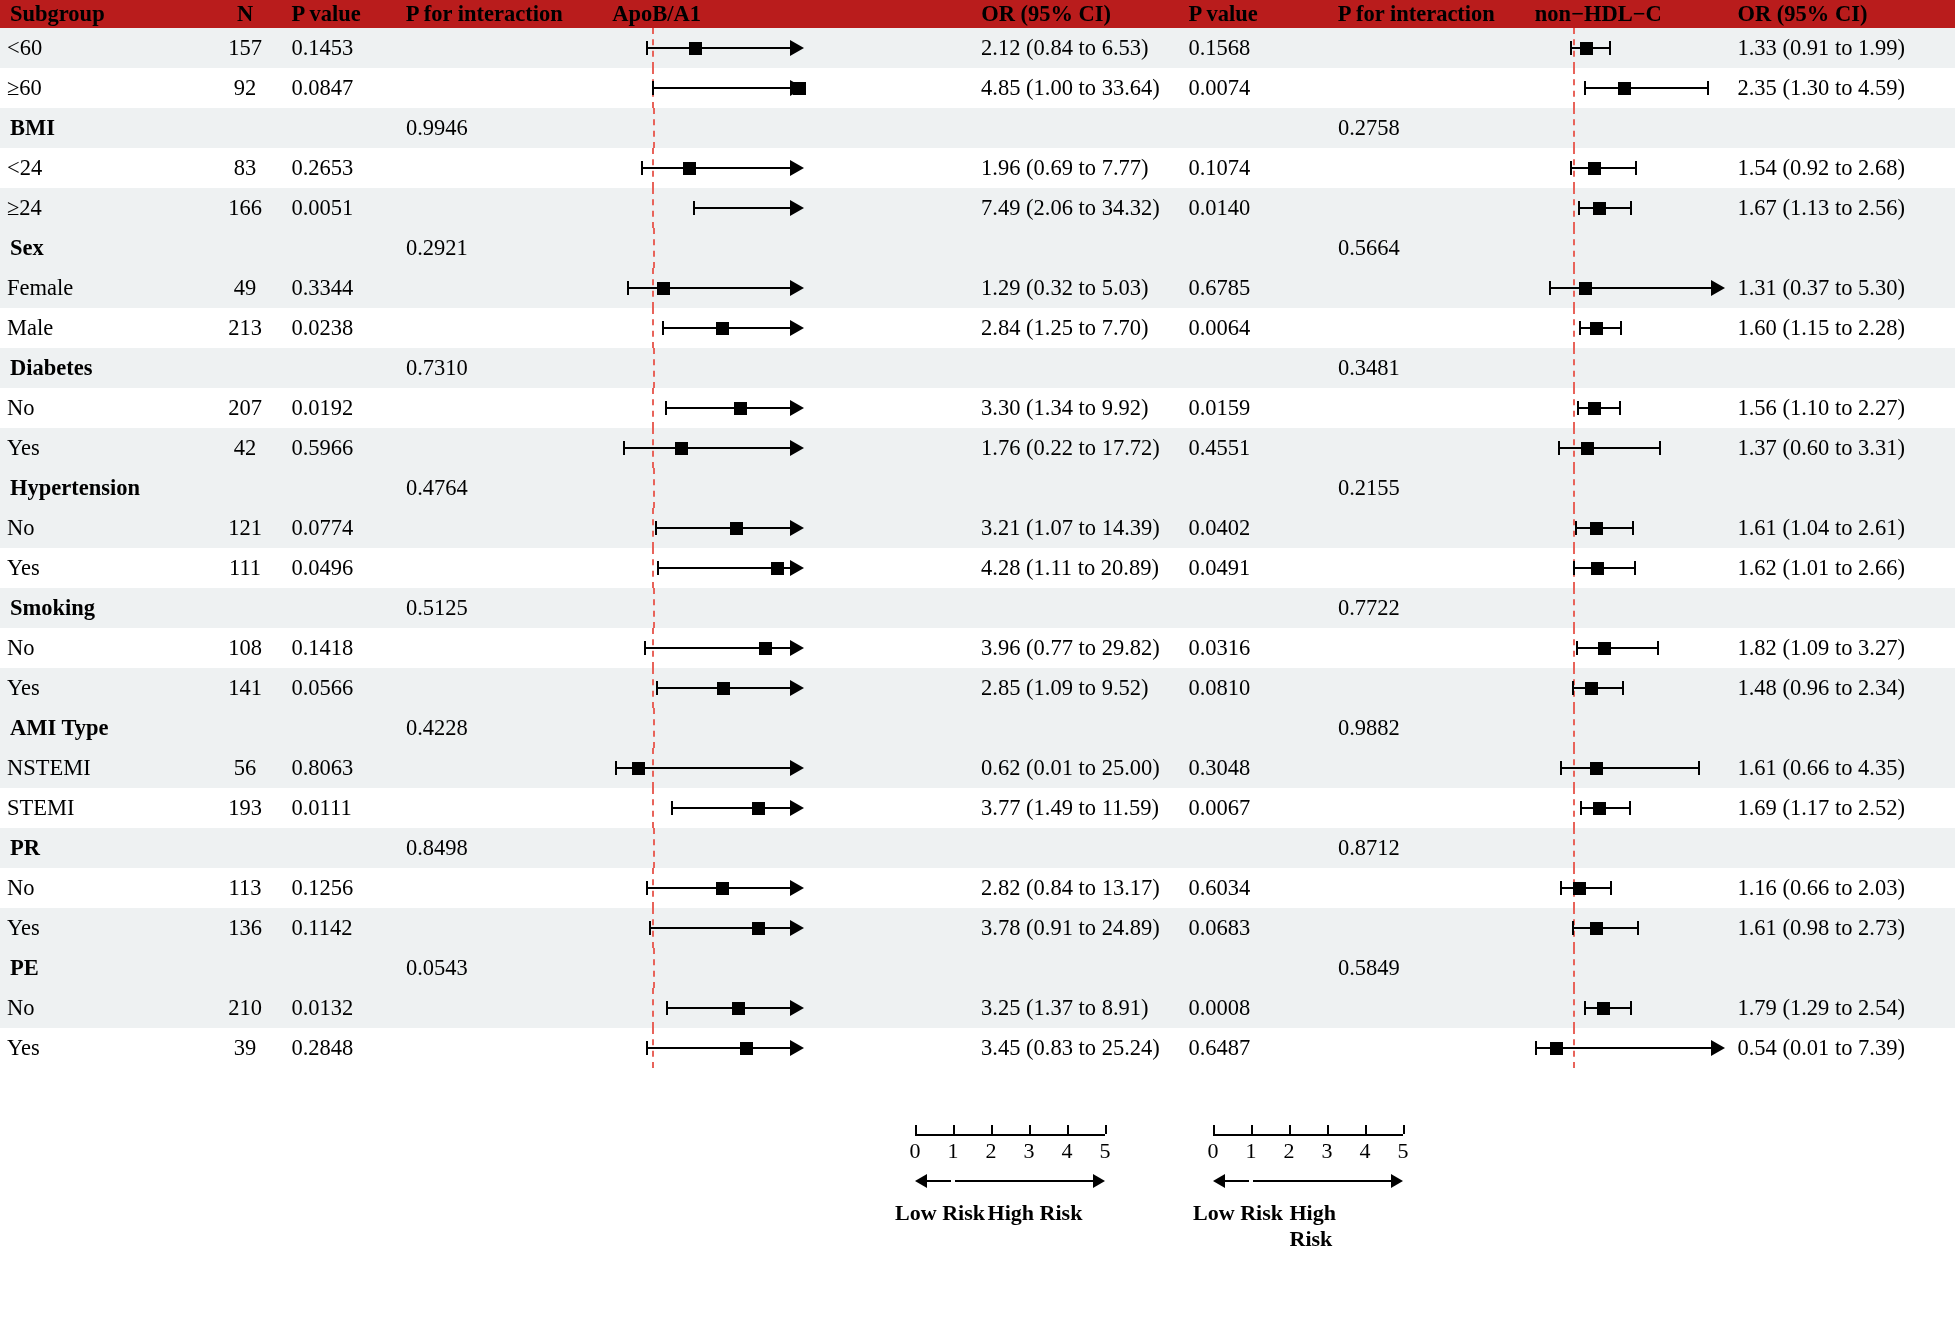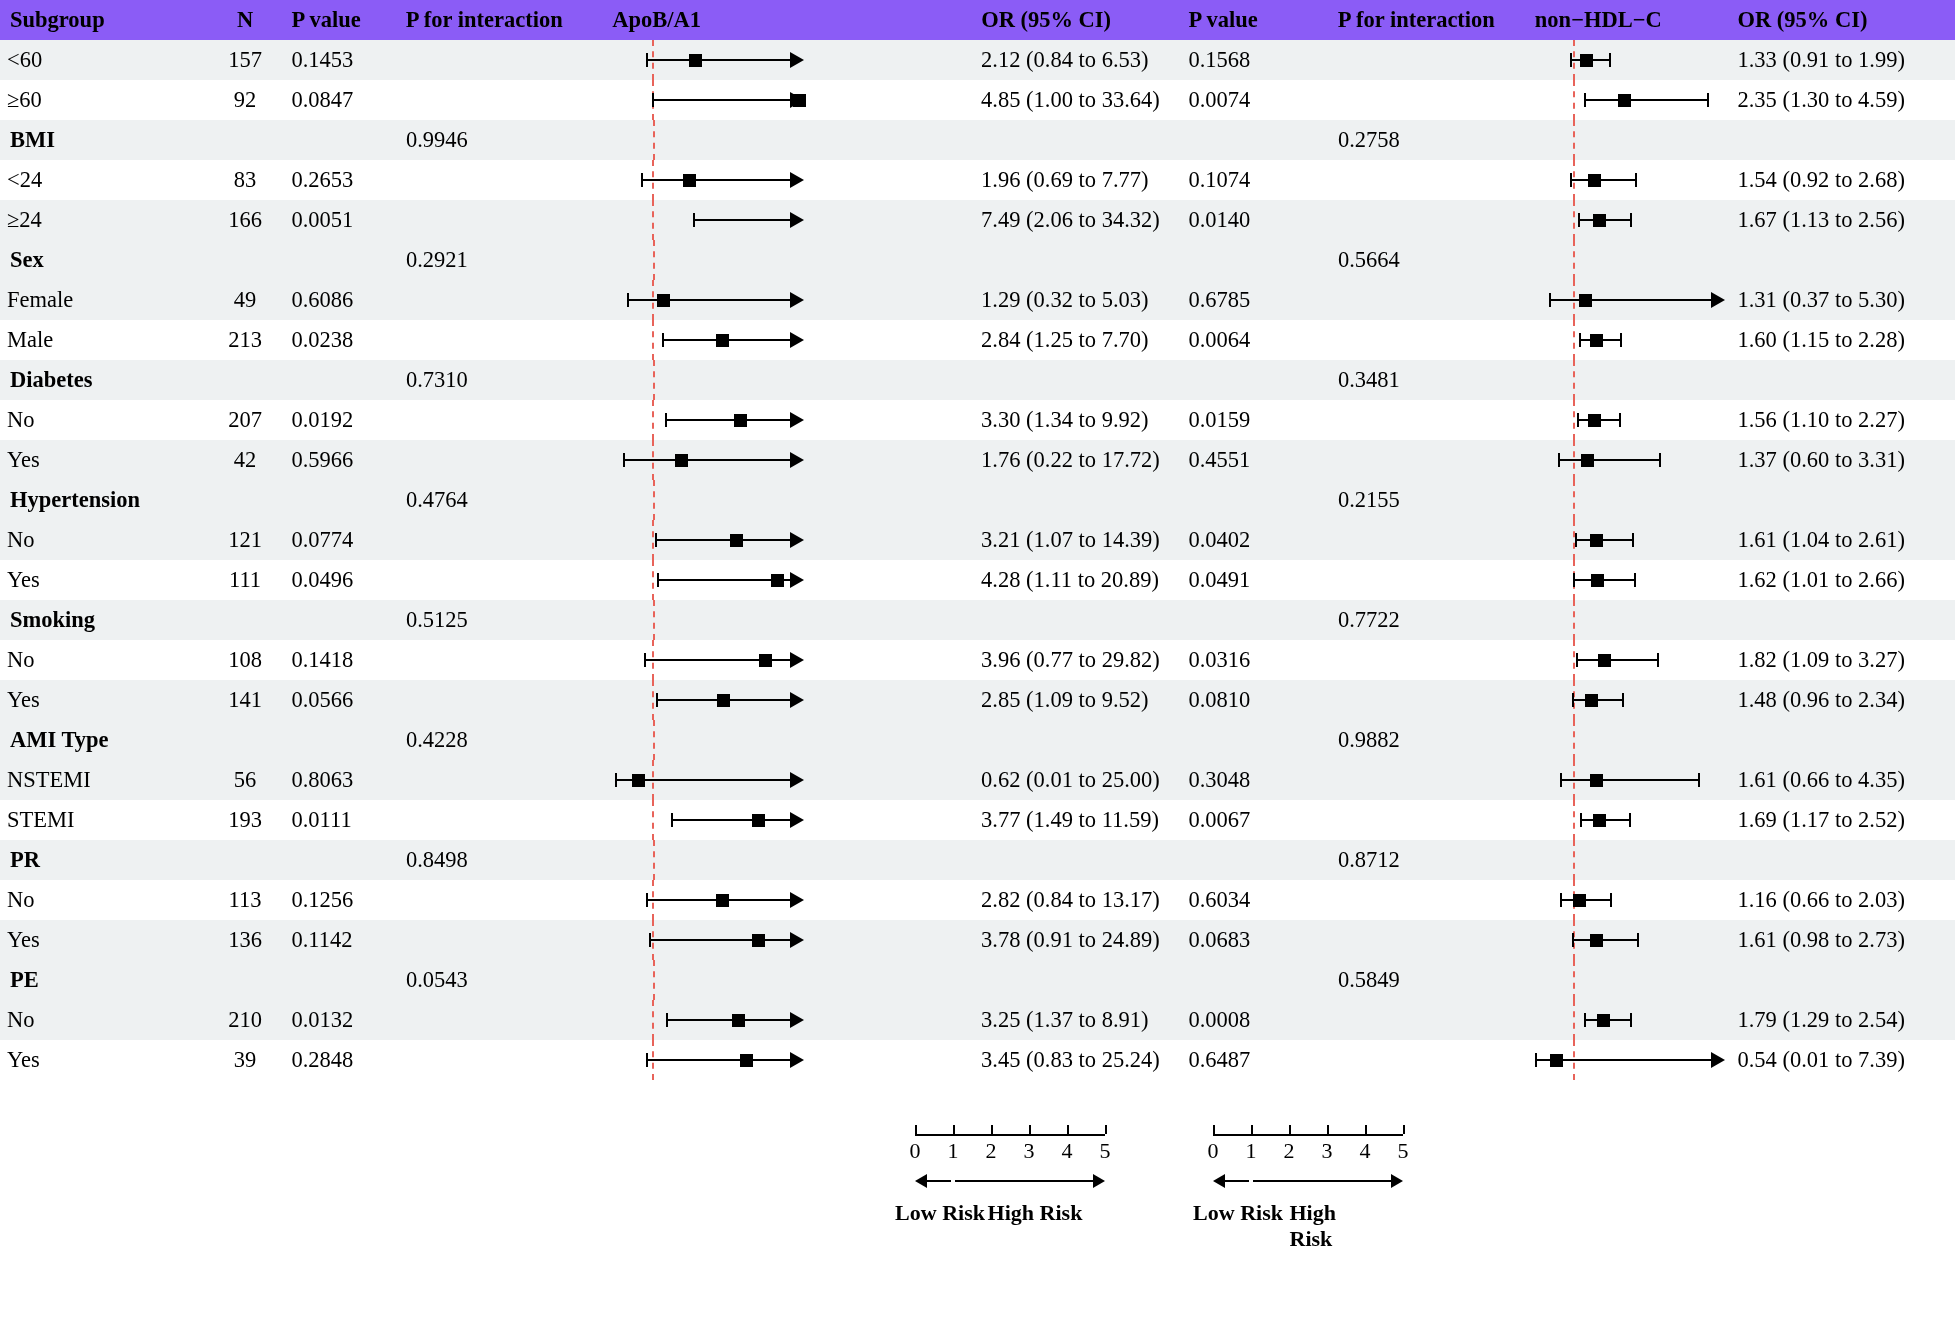--- a/index.html
+++ b/index.html
@@ -23,22 +23,22 @@
   
   .row {
     position: relative;
     display: flex;
     align-items: center;
     height: 40px;
     box-sizing: border-box;
   }
   .row.shaded { background: #eef1f2; }
   .row.header {
-    height: 40px;
-    background: #8b5cf6;
+    height: 28px;
+    background: #b91c1c;
     font-weight: bold;
     font-size: 23px;
   }
   .row.group { background: #eef1f2; }
 
   .c {
     box-sizing: border-box;
     font-size: 22.5px;
     white-space: nowrap;
     overflow: visible;
@@ -324,21 +324,21 @@
         <div class="c c-plot2">
           <div class="plotarea">
             <div class="refline" style="left: 46px;"></div>
           </div>
         </div>
         <div class="c c-or2"></div>
       </div>
       <div class="row shaded">
         <div class="c c-sub indent">Female</div>
         <div class="c c-n">49</div>
-        <div class="c c-p1">0.6086</div>
+        <div class="c c-p1">0.3344</div>
         <div class="c c-pi1"></div>
         <div class="c c-plot1">
           <div class="plotarea">
             <div class="refline" style="left: 48px;"></div>
             <div class="ci" style="left: 22.16px; width: 163.84px;"></div>
             <div class="cap" style="left: 22.16px;"></div>
             <div class="arrow-r" style="left: 186px;"></div>
             <div class="box" style="left: 53.02px;"></div>
           </div>
         </div>

